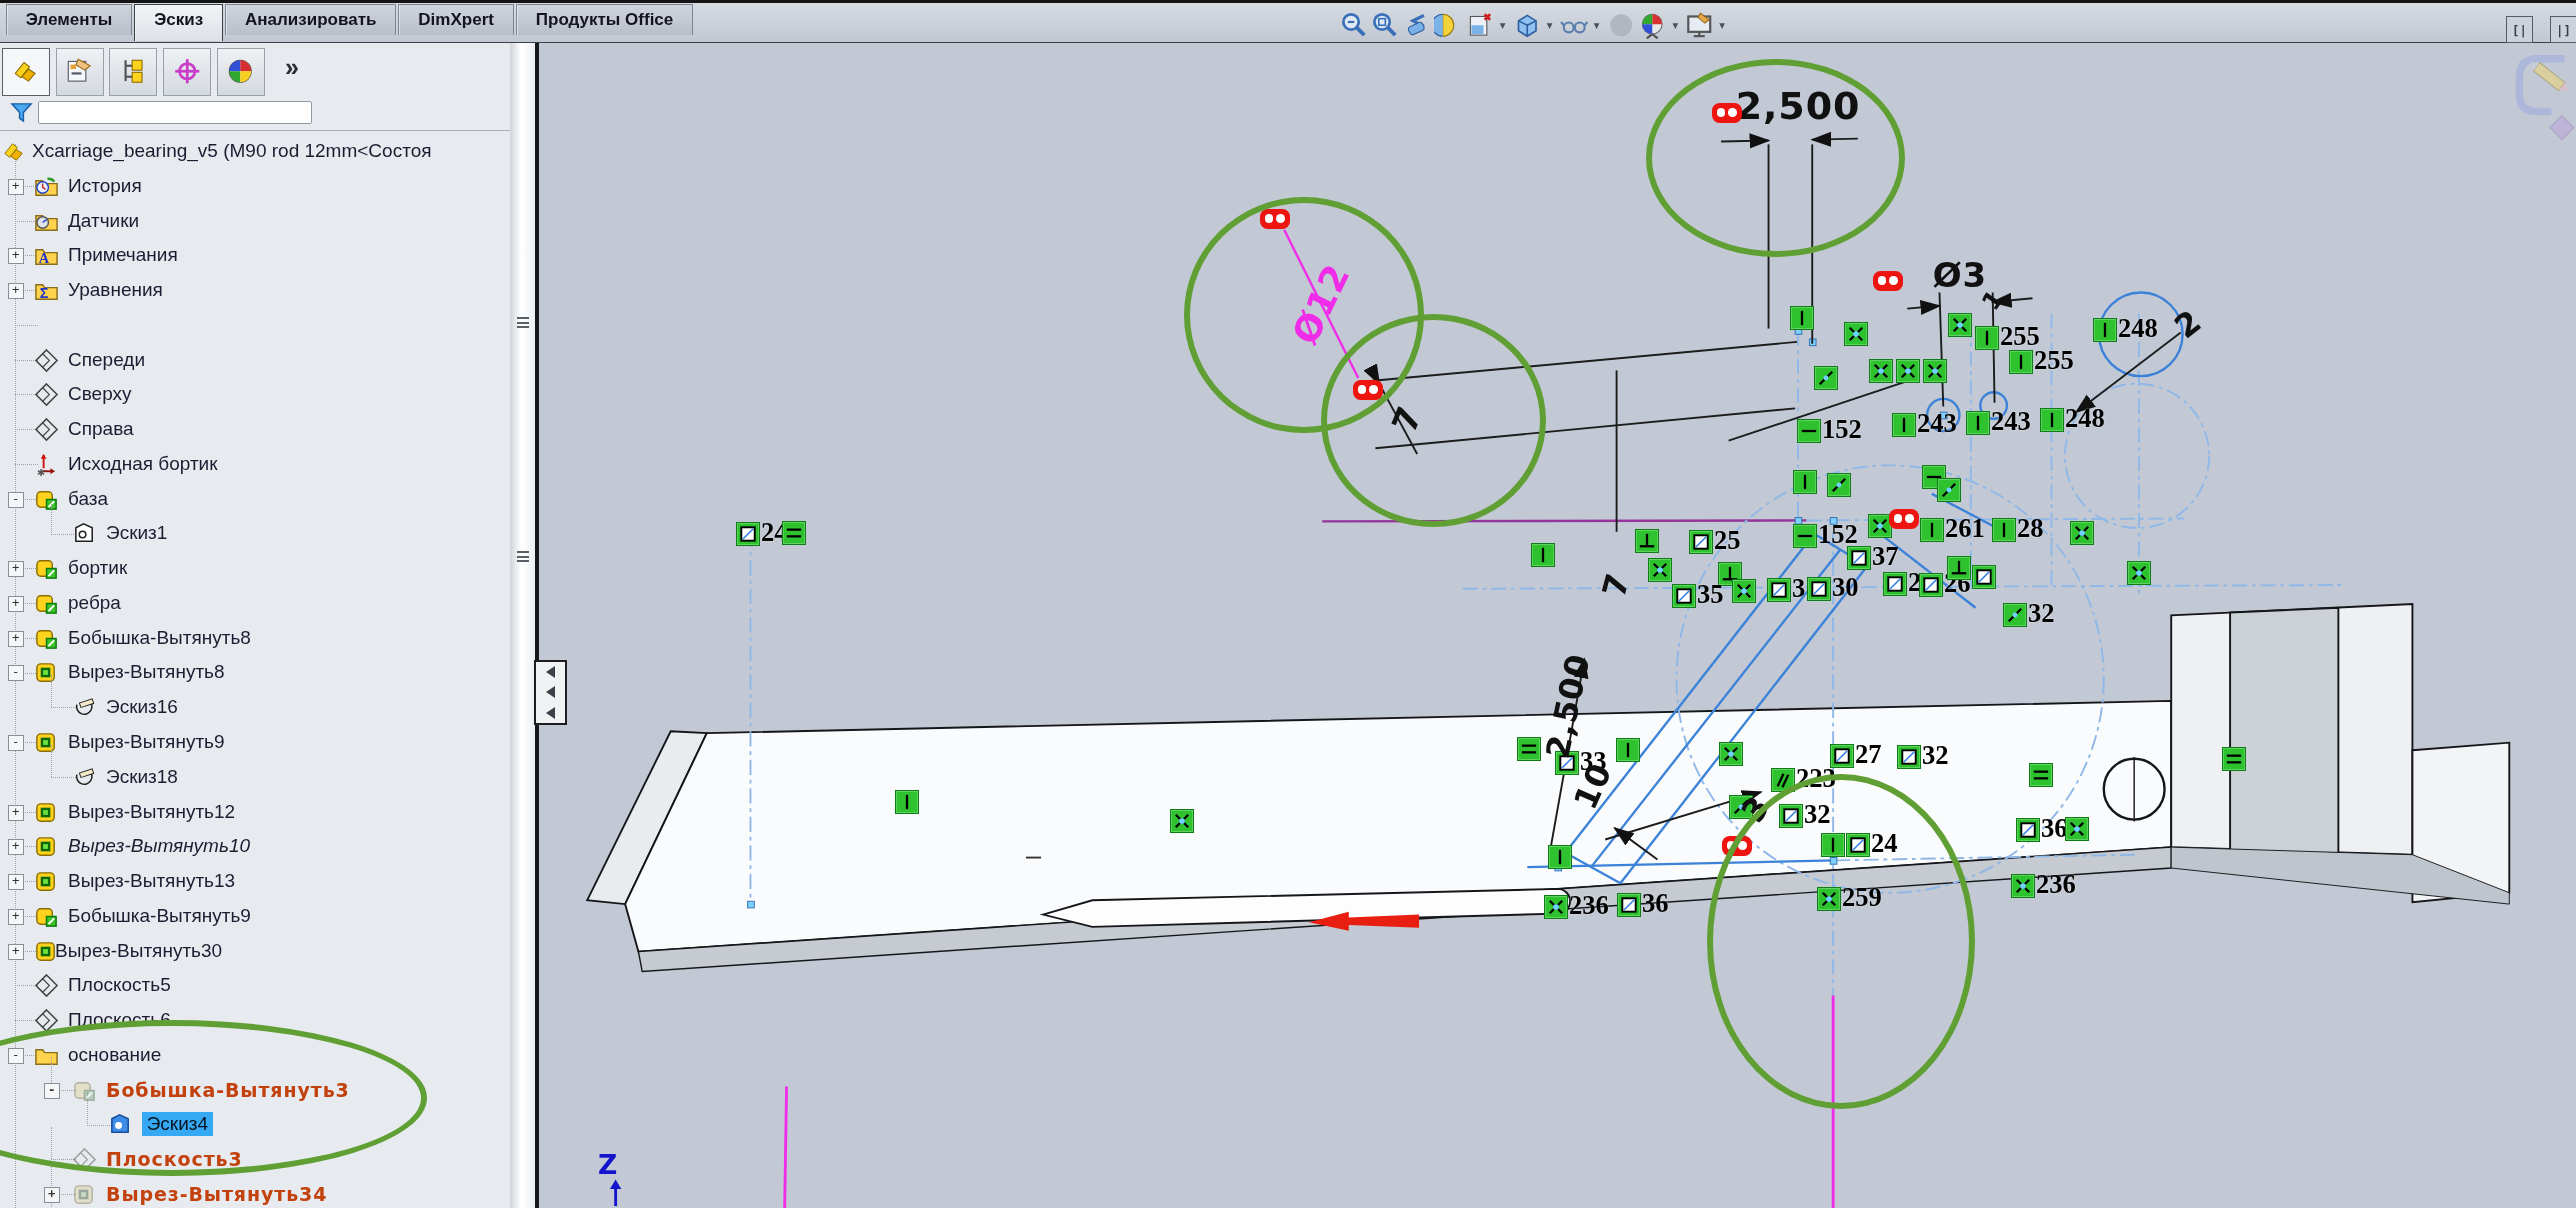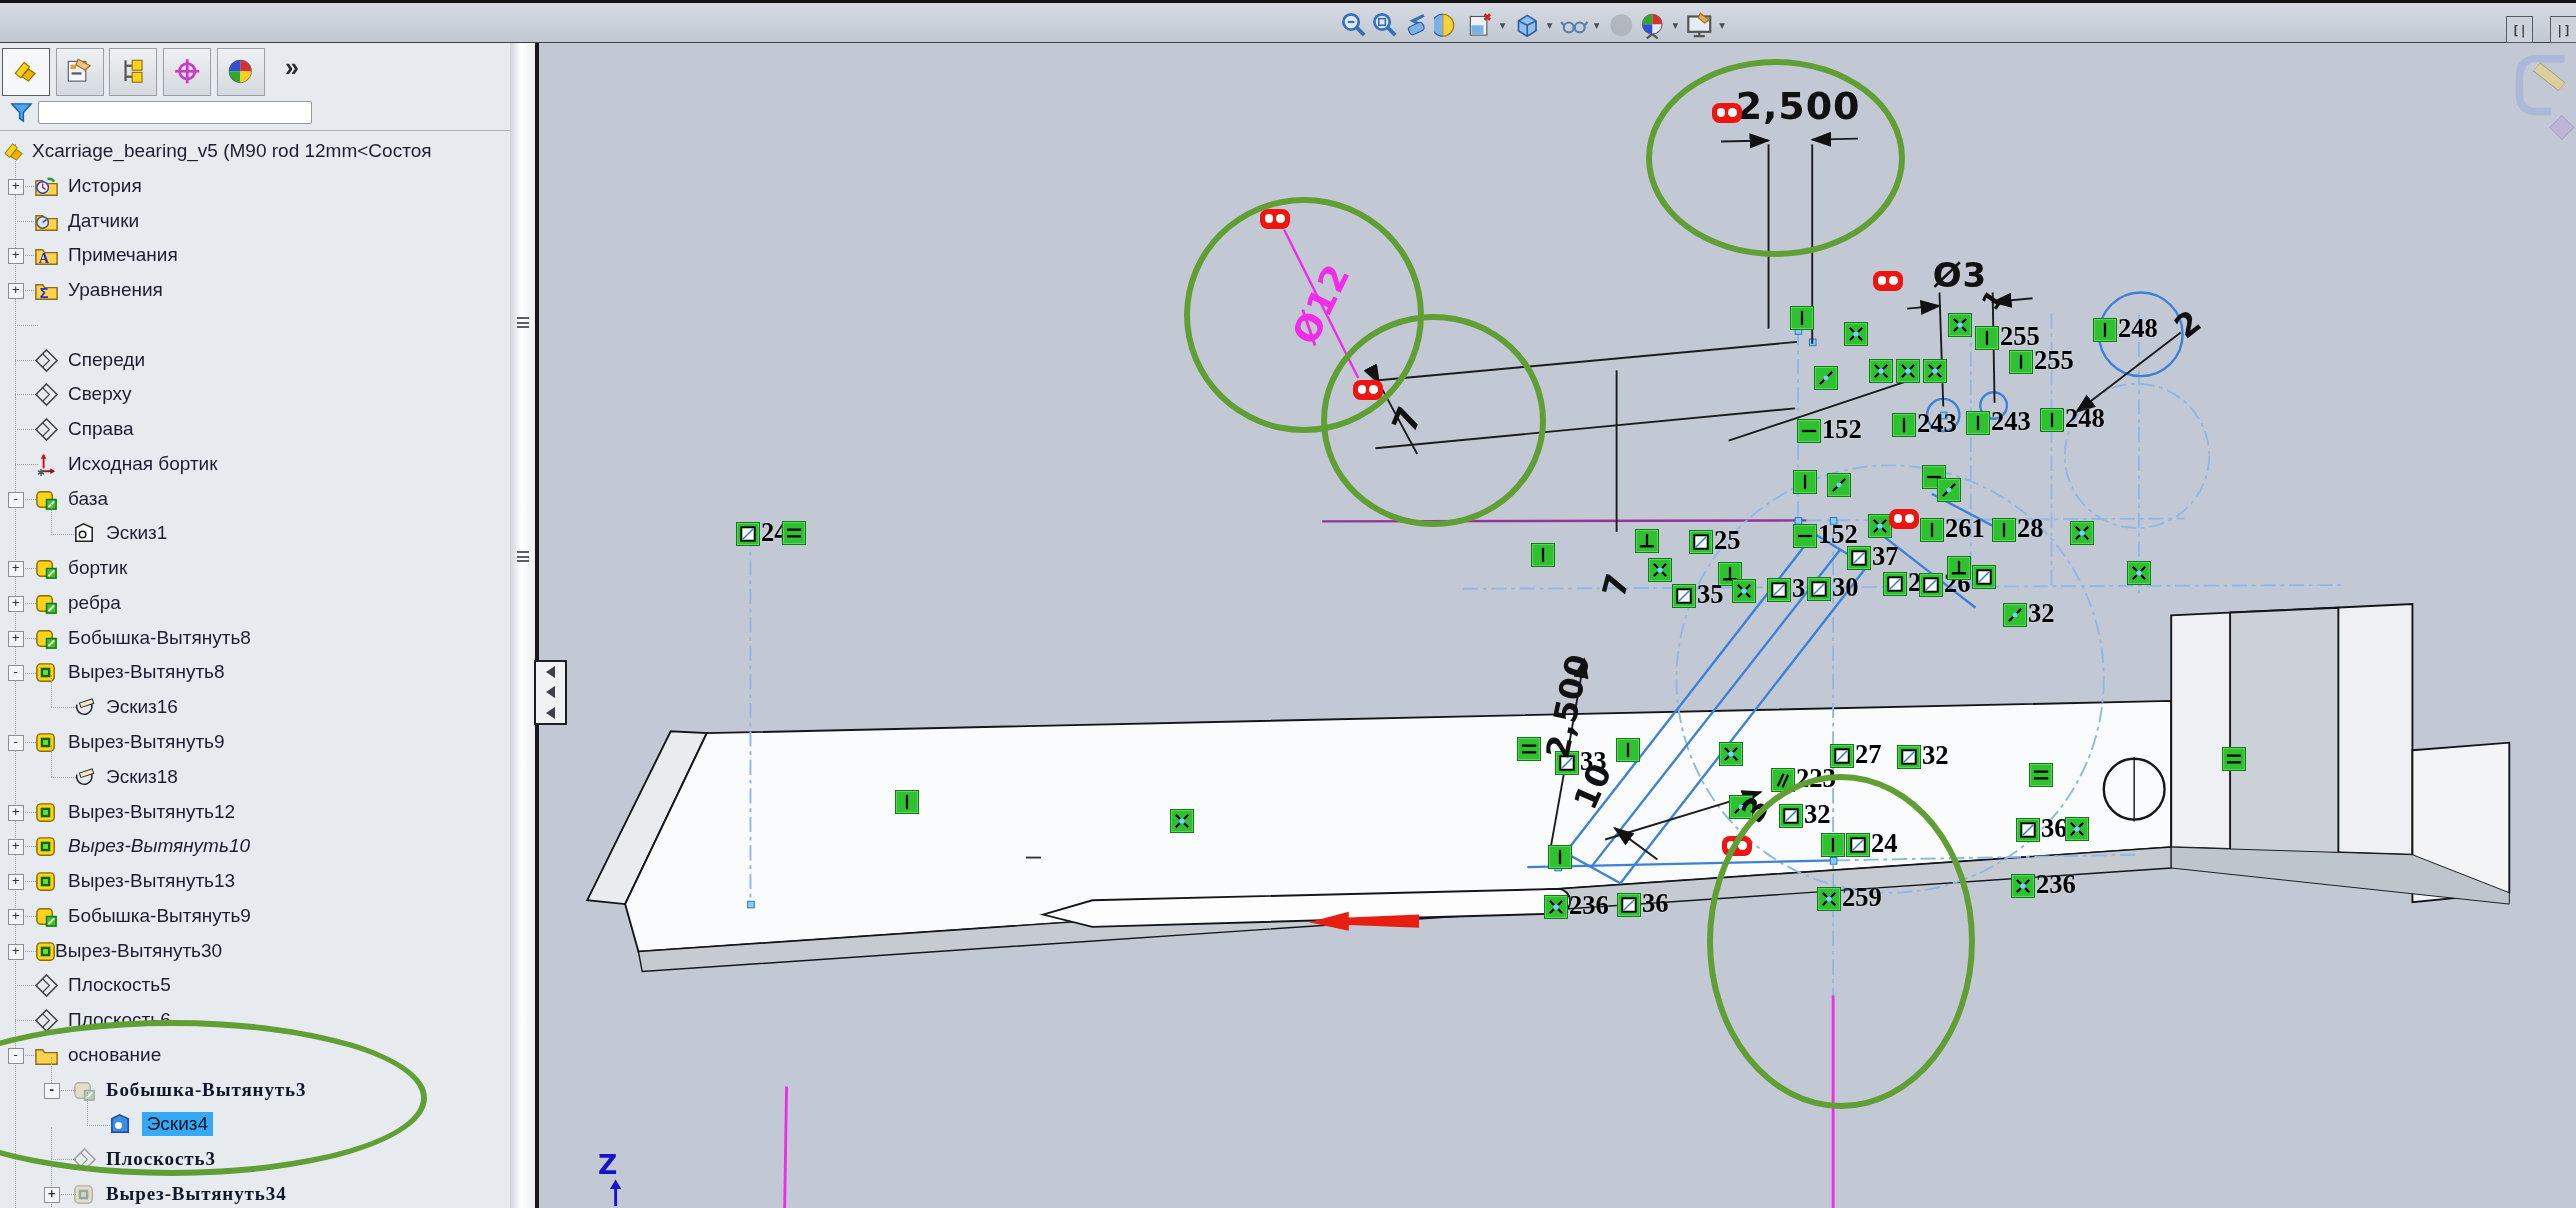--- a/index.html
+++ b/index.html
@@ -43,21 +43,21 @@
        display:flex;align-items:center;justify-content:center;}
   .ptb.active{background:#f5f7f9;border:1.9px solid #5a5f66;}
   #chev{position:absolute;left:285px;top:9.5px;font-size:25px;font-weight:bold;color:#2a2e34;}
   #filterrow{position:absolute;left:5.7px;top:57px;width:499px;height:26.6px;}
   #filterbox{position:absolute;left:32px;top:0.9px;width:274px;height:23px;background:#fff;
              border:0.9px solid #8f99a4;border-radius:1.9px;font-size:14.2px;padding:0 5.7px;box-sizing:border-box;}
   #psep{position:absolute;left:0;top:87px;width:510px;height:0;border-top:1.9px solid #a9b0b8;}
   #tree{position:absolute;left:0;top:91px;width:510px;bottom:0;overflow:hidden;}
   .trow{position:absolute;left:0;width:510px;height:34px;display:flex;align-items:center;}
   .trow .txt{font-size:19px;color:#1d1d32;white-space:nowrap;}
-  .trow.dim .txt{color:#0f172a;font-family:Liberation Serif, serif;}
+  .trow.dim .txt{color:#c2410c;}
   .trow.dim .ticon{opacity:.45;filter:grayscale(.7);}
   .trow .txt.sel{background:#36a9f5;color:#04131f;padding:0.9px 4.7px;}
   .expbox{position:absolute;width:14.2px;height:14.2px;border:0.9px solid #888f98;background:#f4f6f8;
           font-size:12.3px;line-height:12.3px;text-align:center;color:#333;font-family:"DejaVu Sans Mono",monospace;}
   .ticon{position:absolute;width:25px;height:25px;}
   .dotv{position:absolute;border-left:1.9px dotted #9aa2ab;width:0;}
   .doth{position:absolute;border-top:1.9px dotted #9aa2ab;height:0;}
   
   #splitter{position:absolute;left:510px;top:43px;width:26.6px;height:1165px;z-index:5;
             background:linear-gradient(90deg,#cfd3d8,#ffffff 45%,#eceef1);border-right:2.8px solid #17181a;box-sizing:border-box;}
@@ -469,20 +469,27 @@
       <i class="a"></i>
       <i class="b"></i>
     </div>
     <div class="lock" style="left: 1722px; top: 836px;">
       <i class="a"></i>
       <i class="b"></i>
     </div>
   </div>
 
 <div id="topbar">
+  <div id="tabbar">
+      <div class="tab">Элементы</div>
+      <div class="tab active">Эскиз</div>
+      <div class="tab">Анализировать</div>
+      <div class="tab">DimXpert</div>
+      <div class="tab">Продукты Office</div>
+    </div>
   <div id="viewtools">
       <div class="vt">
         <svg width="28.5" height="28.5" viewBox="0 0 26 26" fill="none">
           <circle cx="11" cy="10" r="7" stroke="#3a70b8" stroke-width="2.5" fill="#dfe9f6"></circle>
           <line x1="16" y1="15" x2="23" y2="22" stroke="#3a70b8" stroke-width="3.5"></line>
           <line x1="8" y1="10" x2="14" y2="10" stroke="#3a70b8" stroke-width="2"></line>
         </svg>
       </div>
       <div class="vt">
         <svg width="28.5" height="28.5" viewBox="0 0 26 26" fill="none">

